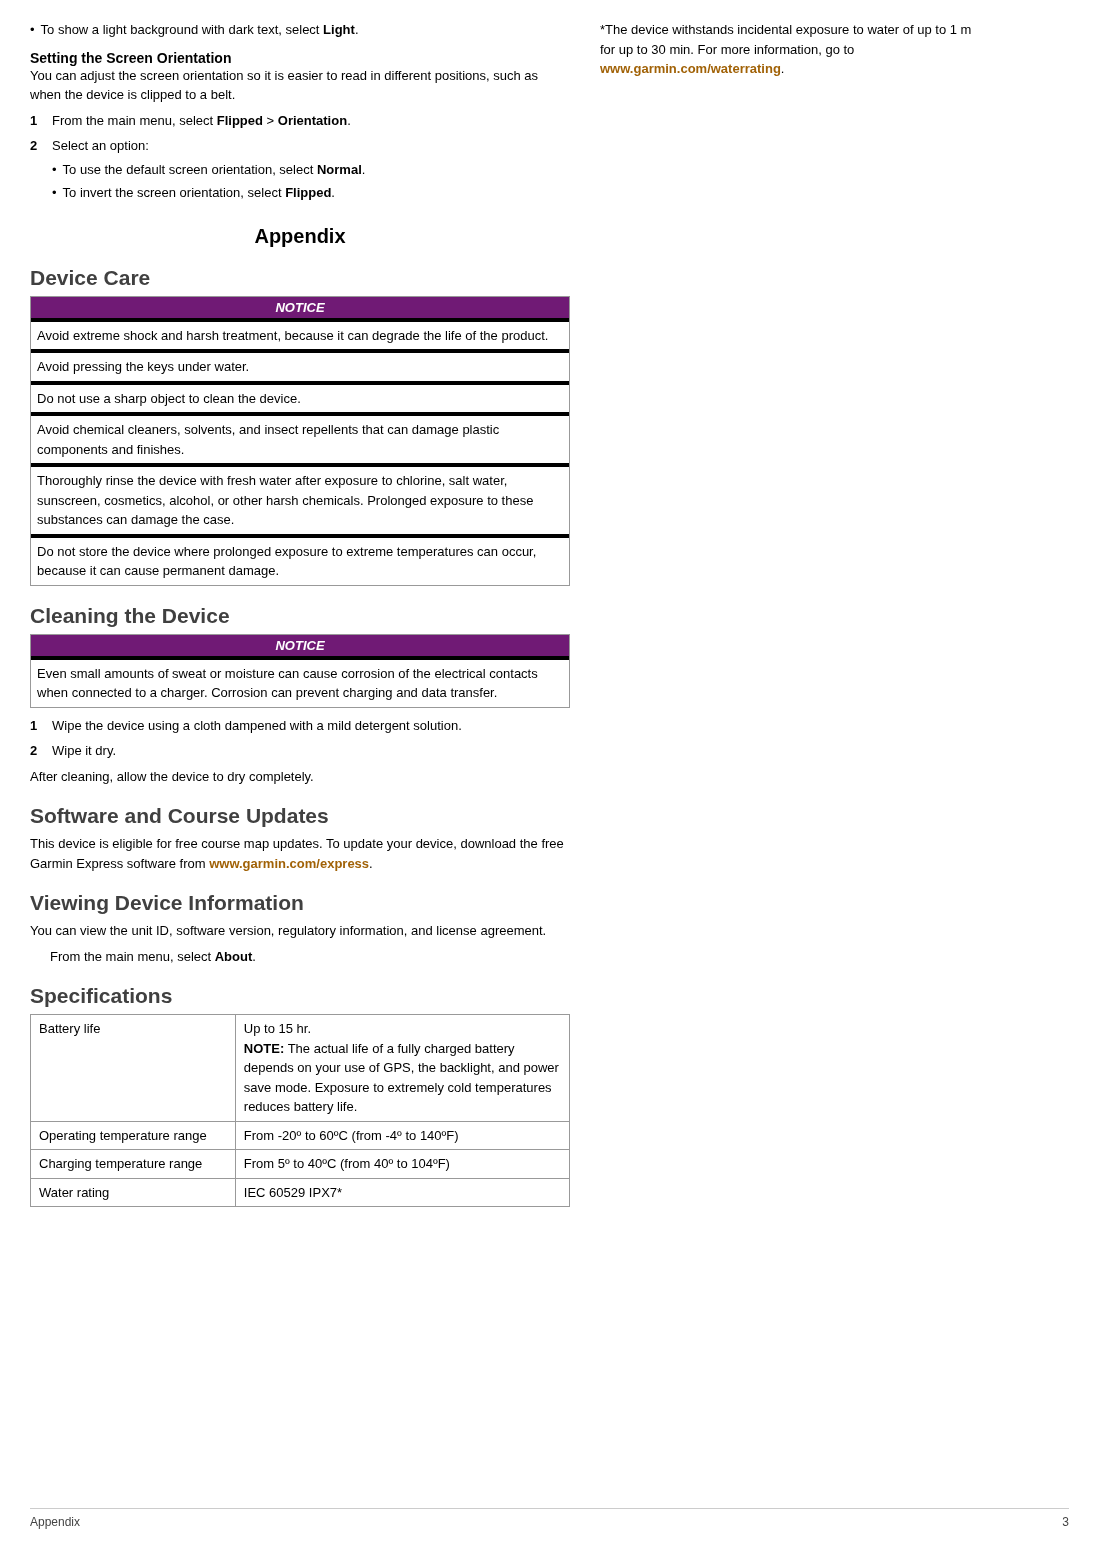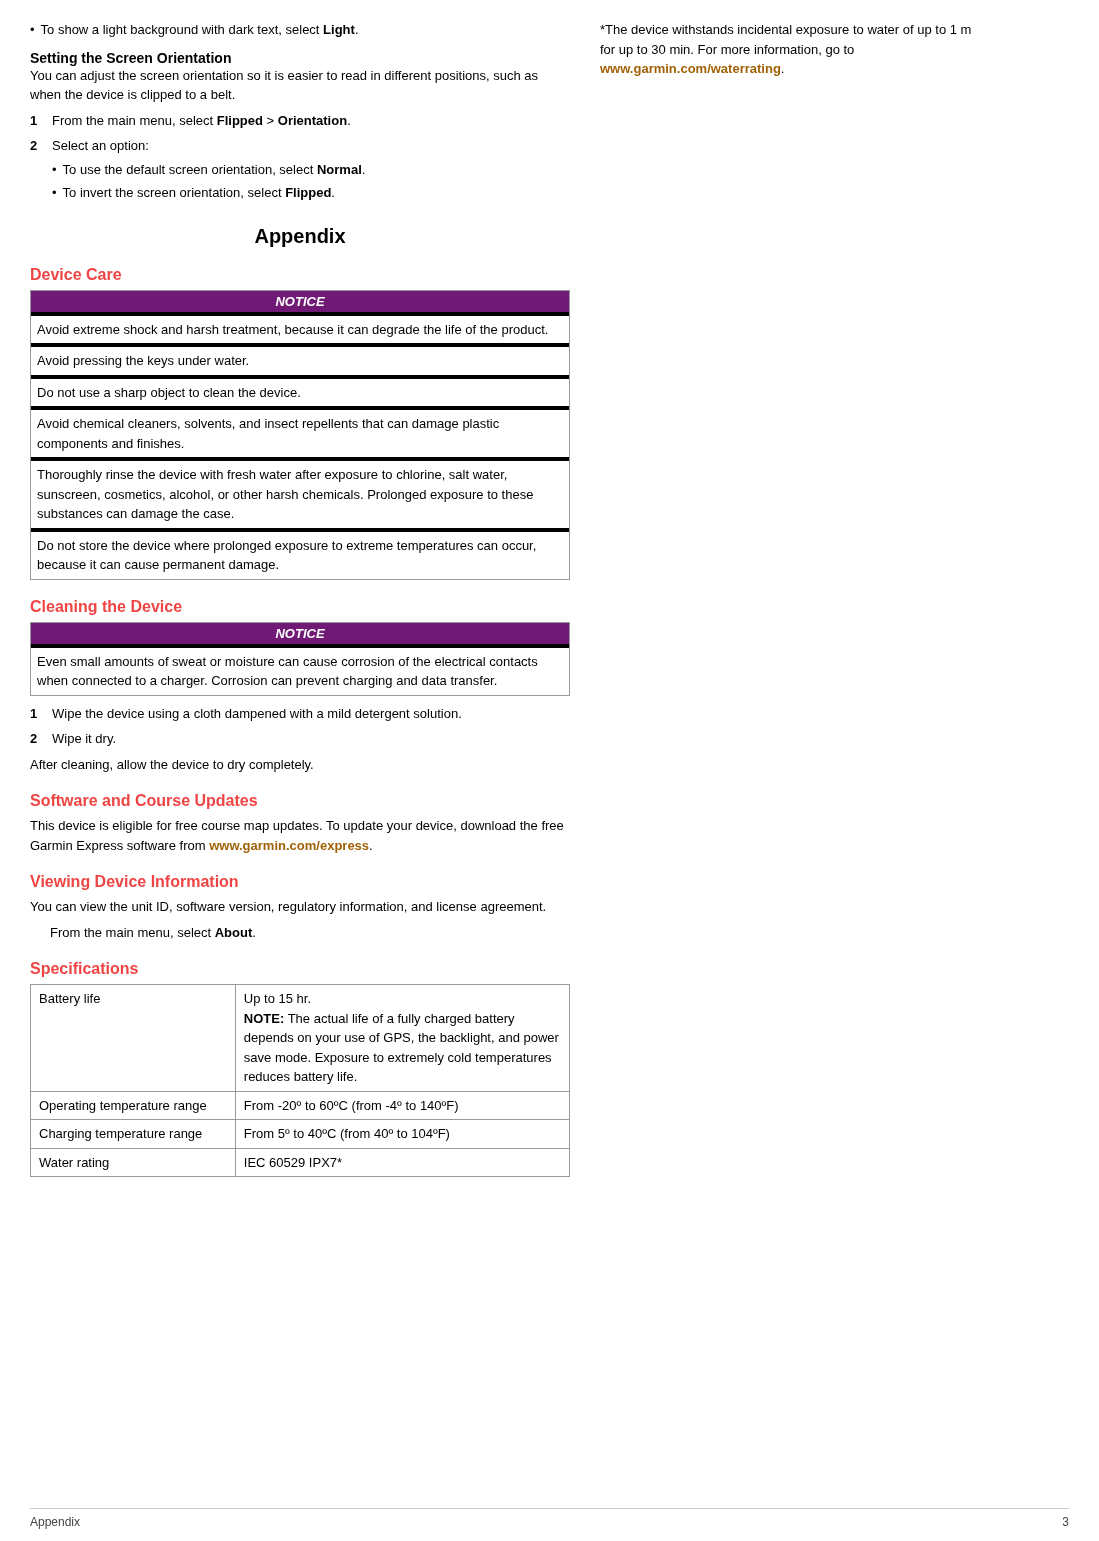--- a/index.html
+++ b/index.html
@@ -34,23 +34,23 @@
       display: flex;
       justify-content: space-between;
       font-size: 12px;
       color: #444;
       border-top: 1px solid #ccc;
       padding-top: 6px;
     }
 
     
     .section-heading {
-      font-size: 16px;
-      font-weight: bold;
-      color: #ef4444;
+      font-size: 21px;
+      font-weight: bold;
+      color: #404040;
       margin-top: 18px;
       margin-bottom: 6px;
     }
     .sub-heading {
       font-size: 14px;
       font-weight: bold;
       margin-top: 10px;
       margin-bottom: 0;
     }
     .appendix-title {

